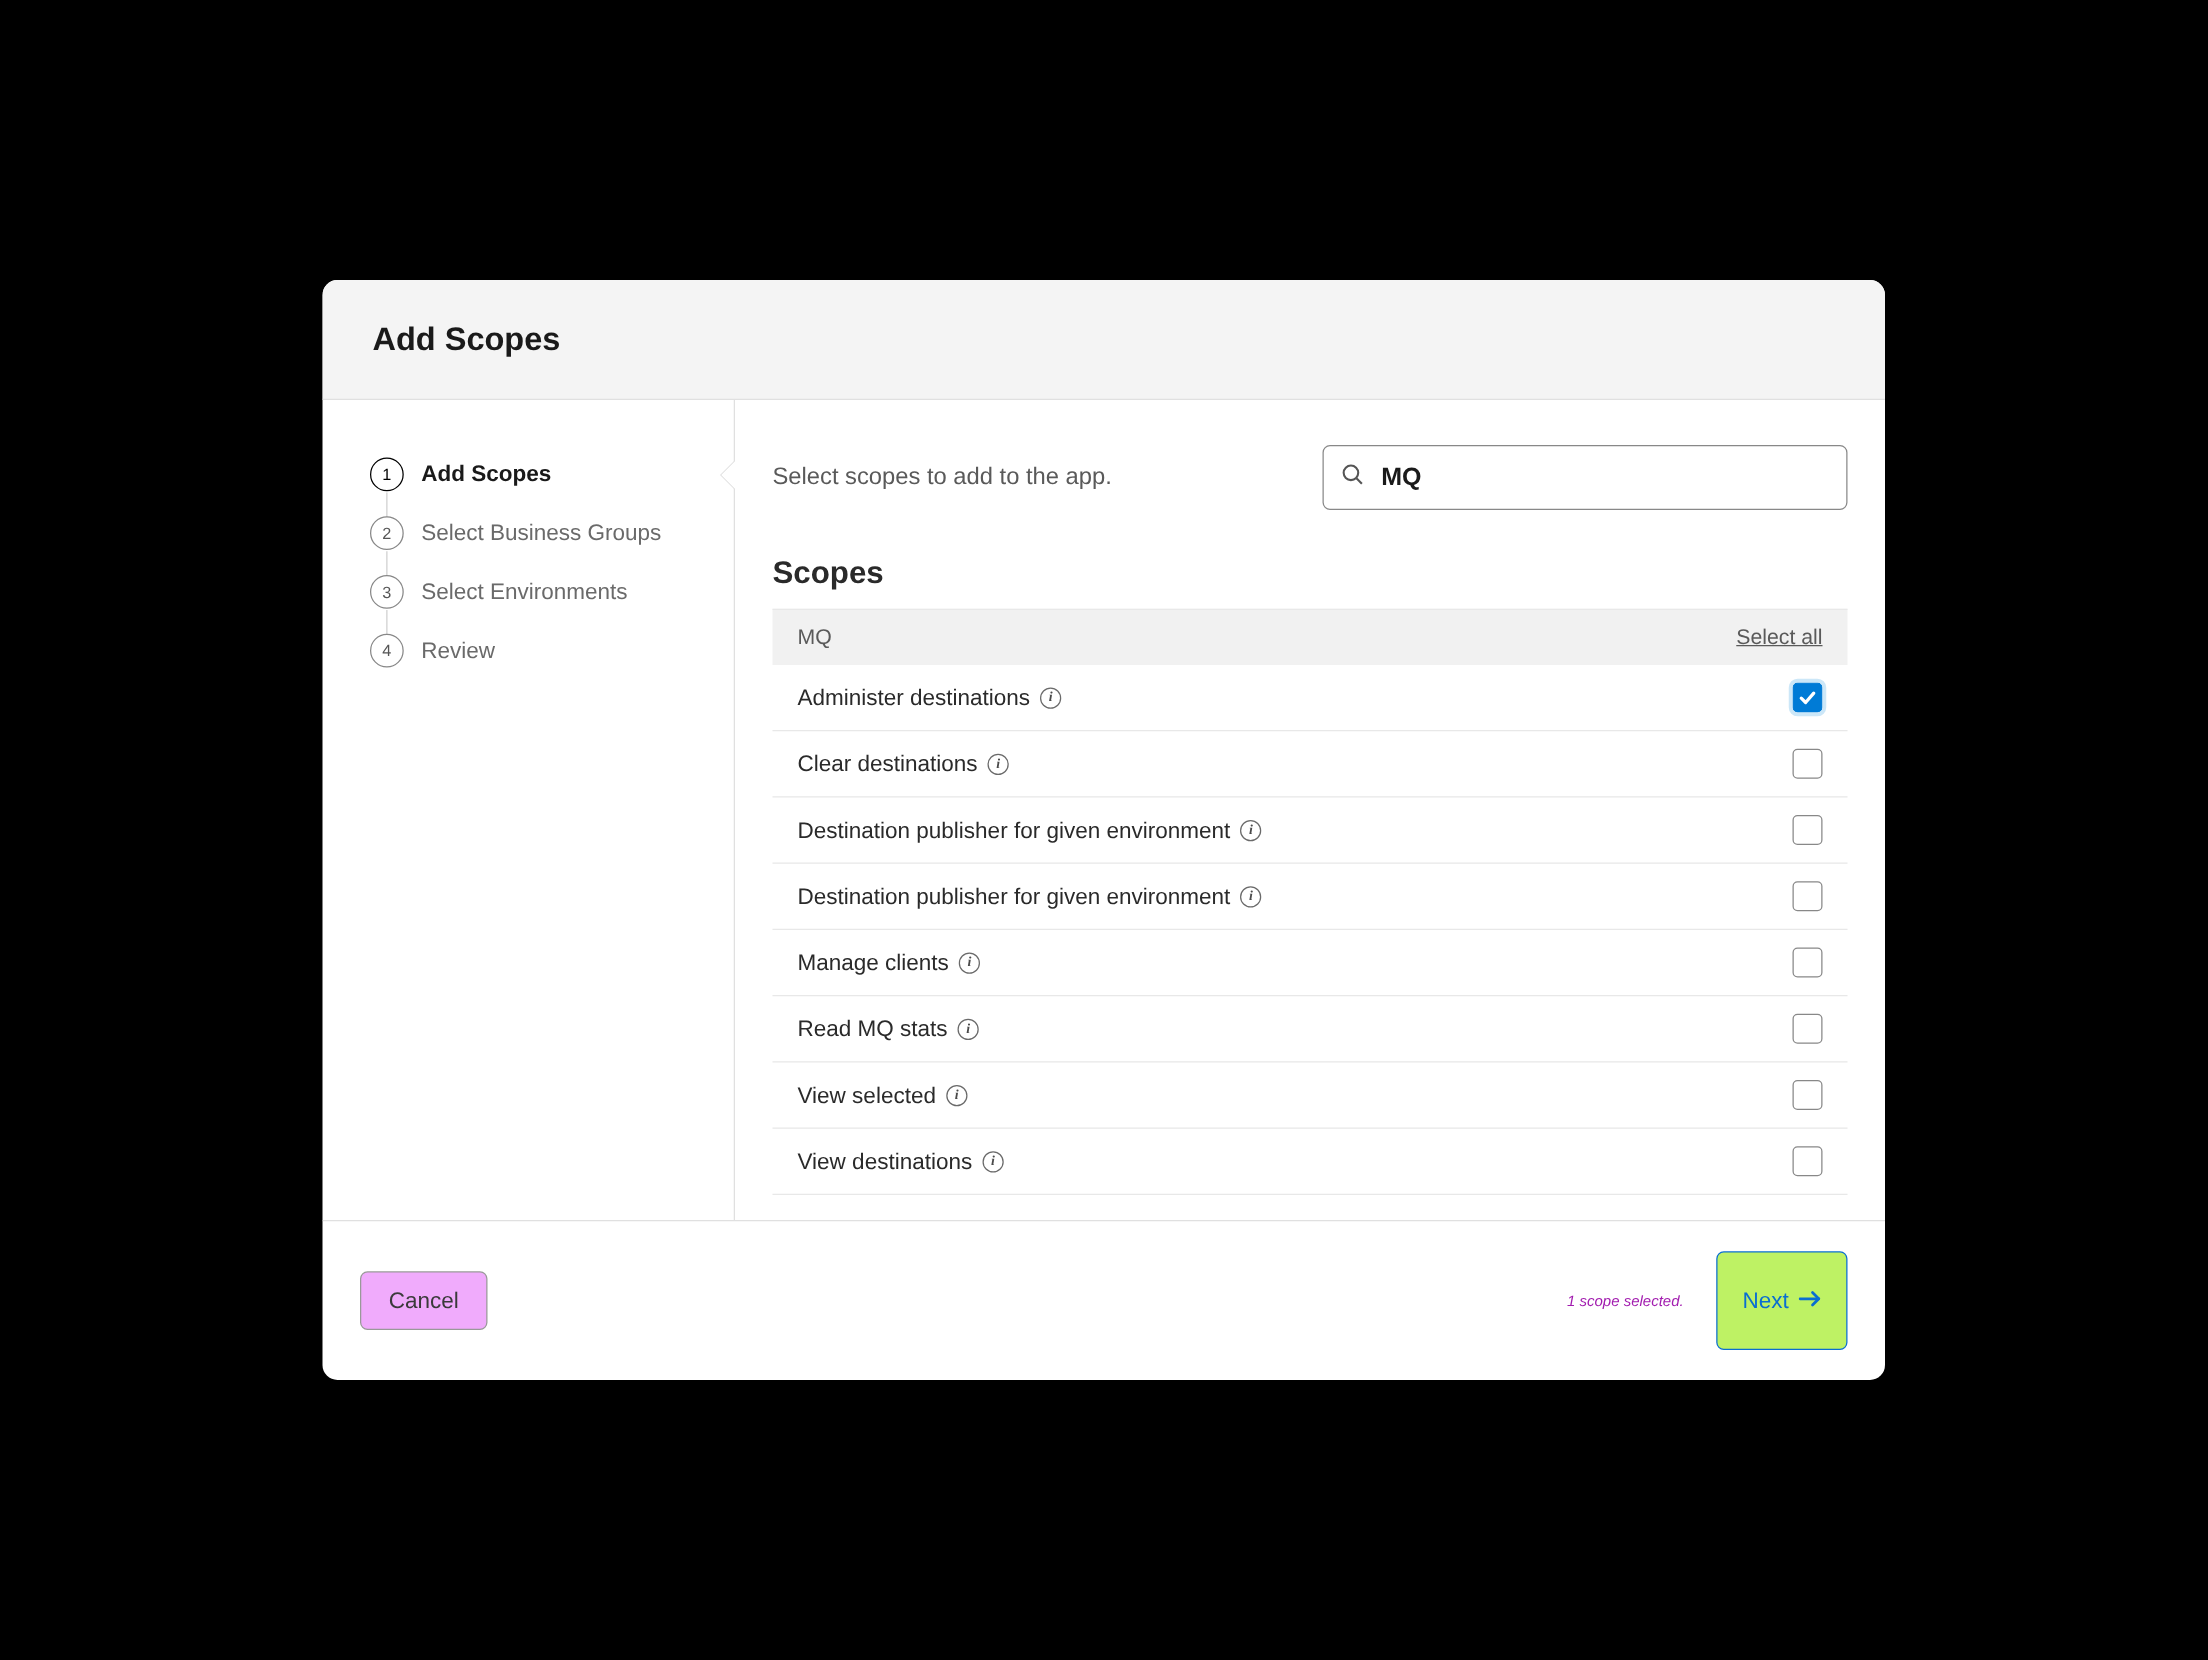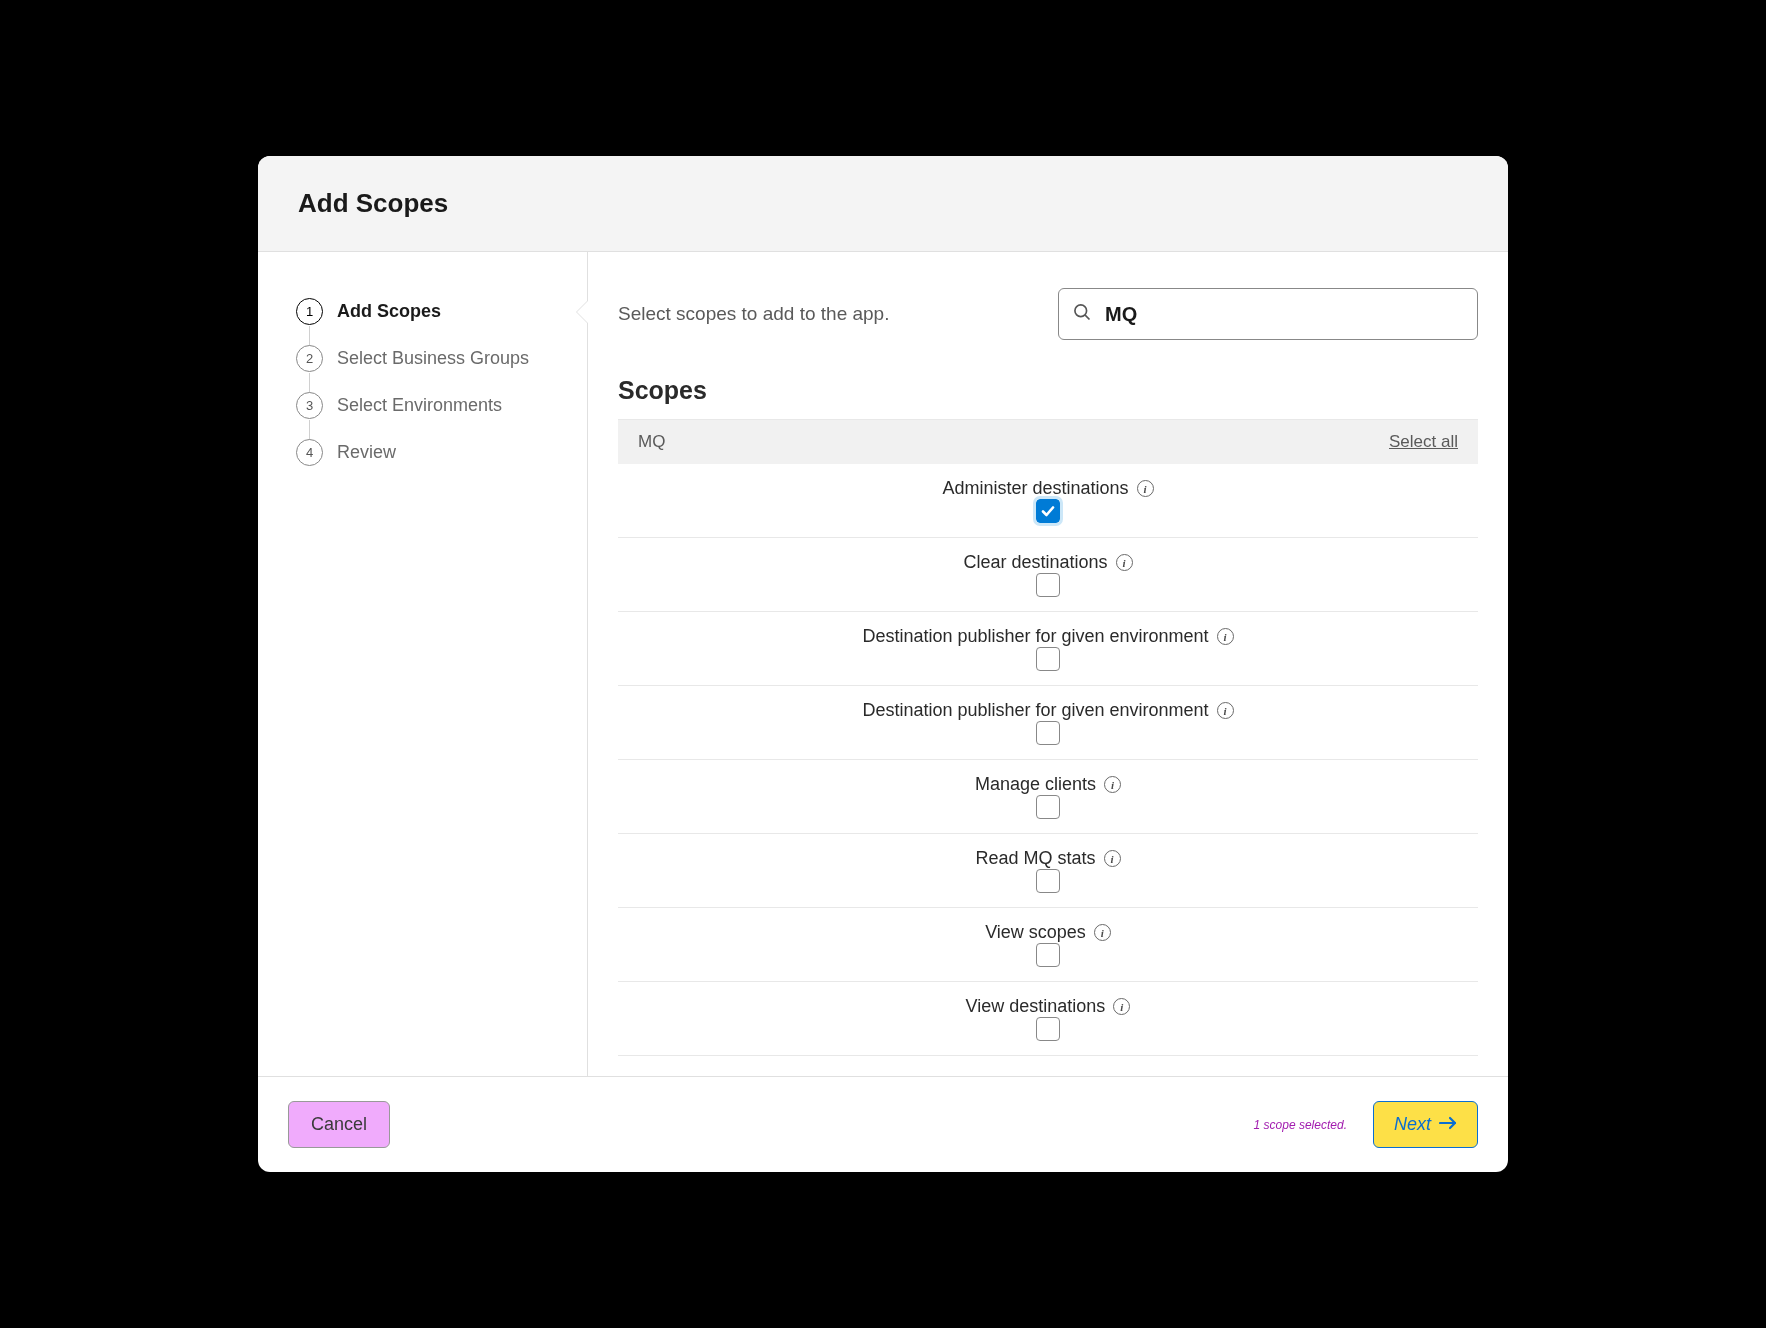--- a/index.html
+++ b/index.html
@@ -184,21 +184,20 @@
     color: #5a5a5a;
     text-decoration: underline;
     cursor: pointer;
   }
   .scope-row {
     display: flex;
     justify-content: space-between;
     align-items: center;
     padding: 14px 20px;
     border-bottom: 1px solid #e8e8e8;
-    flex-direction: column;
   }
   .scope-label {
     display: flex;
     align-items: center;
     gap: 8px;
     font-size: 18px;
     color: #2a2a2a;
   }
   .info-icon {
     display: inline-flex;
@@ -258,31 +257,30 @@
     align-items: center;
     gap: 26px;
   }
   .status-text {
     font-size: 12px;
     color: #a21caf;
     font-style: italic;
   }
   .next-btn {
     border: 1.5px solid #0a6ed1;
-    background: #fde047;
+    background: #bef264;
     color: #0a6ed1;
     font-size: 18px;
     font-weight: 500;
-    padding: 12px 20px;
+    padding: 28px 20px;
     border-radius: 6px;
     cursor: pointer;
     display: flex;
     align-items: center;
     gap: 8px;
-    font-style: italic;
   }
 </style>
 </head>
 <body>
 
 <div class="window">
   <div class="header">
     <h1 class="header-title">Add Scopes</h1>
   </div>
 
@@ -373,21 +371,21 @@
           </div>
           <div class="scope-row">
             <div class="scope-label">
               <span>Read MQ stats</span>
               <span class="info-icon">i</span>
             </div>
             <div class="checkbox"></div>
           </div>
           <div class="scope-row">
             <div class="scope-label">
-              <span>View scopes</span>
+              <span>View selected</span>
               <span class="info-icon">i</span>
             </div>
             <div class="checkbox"></div>
           </div>
           <div class="scope-row">
             <div class="scope-label">
               <span>View destinations</span>
               <span class="info-icon">i</span>
             </div>
             <div class="checkbox"></div>

